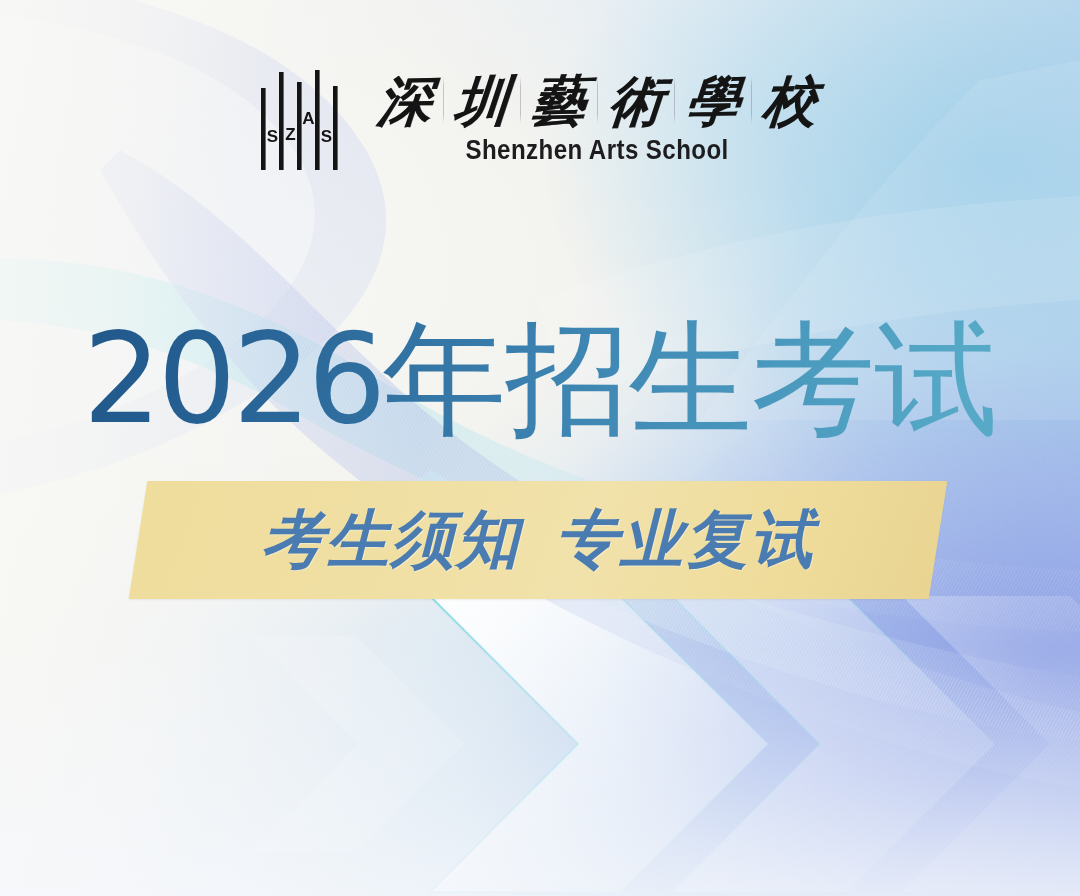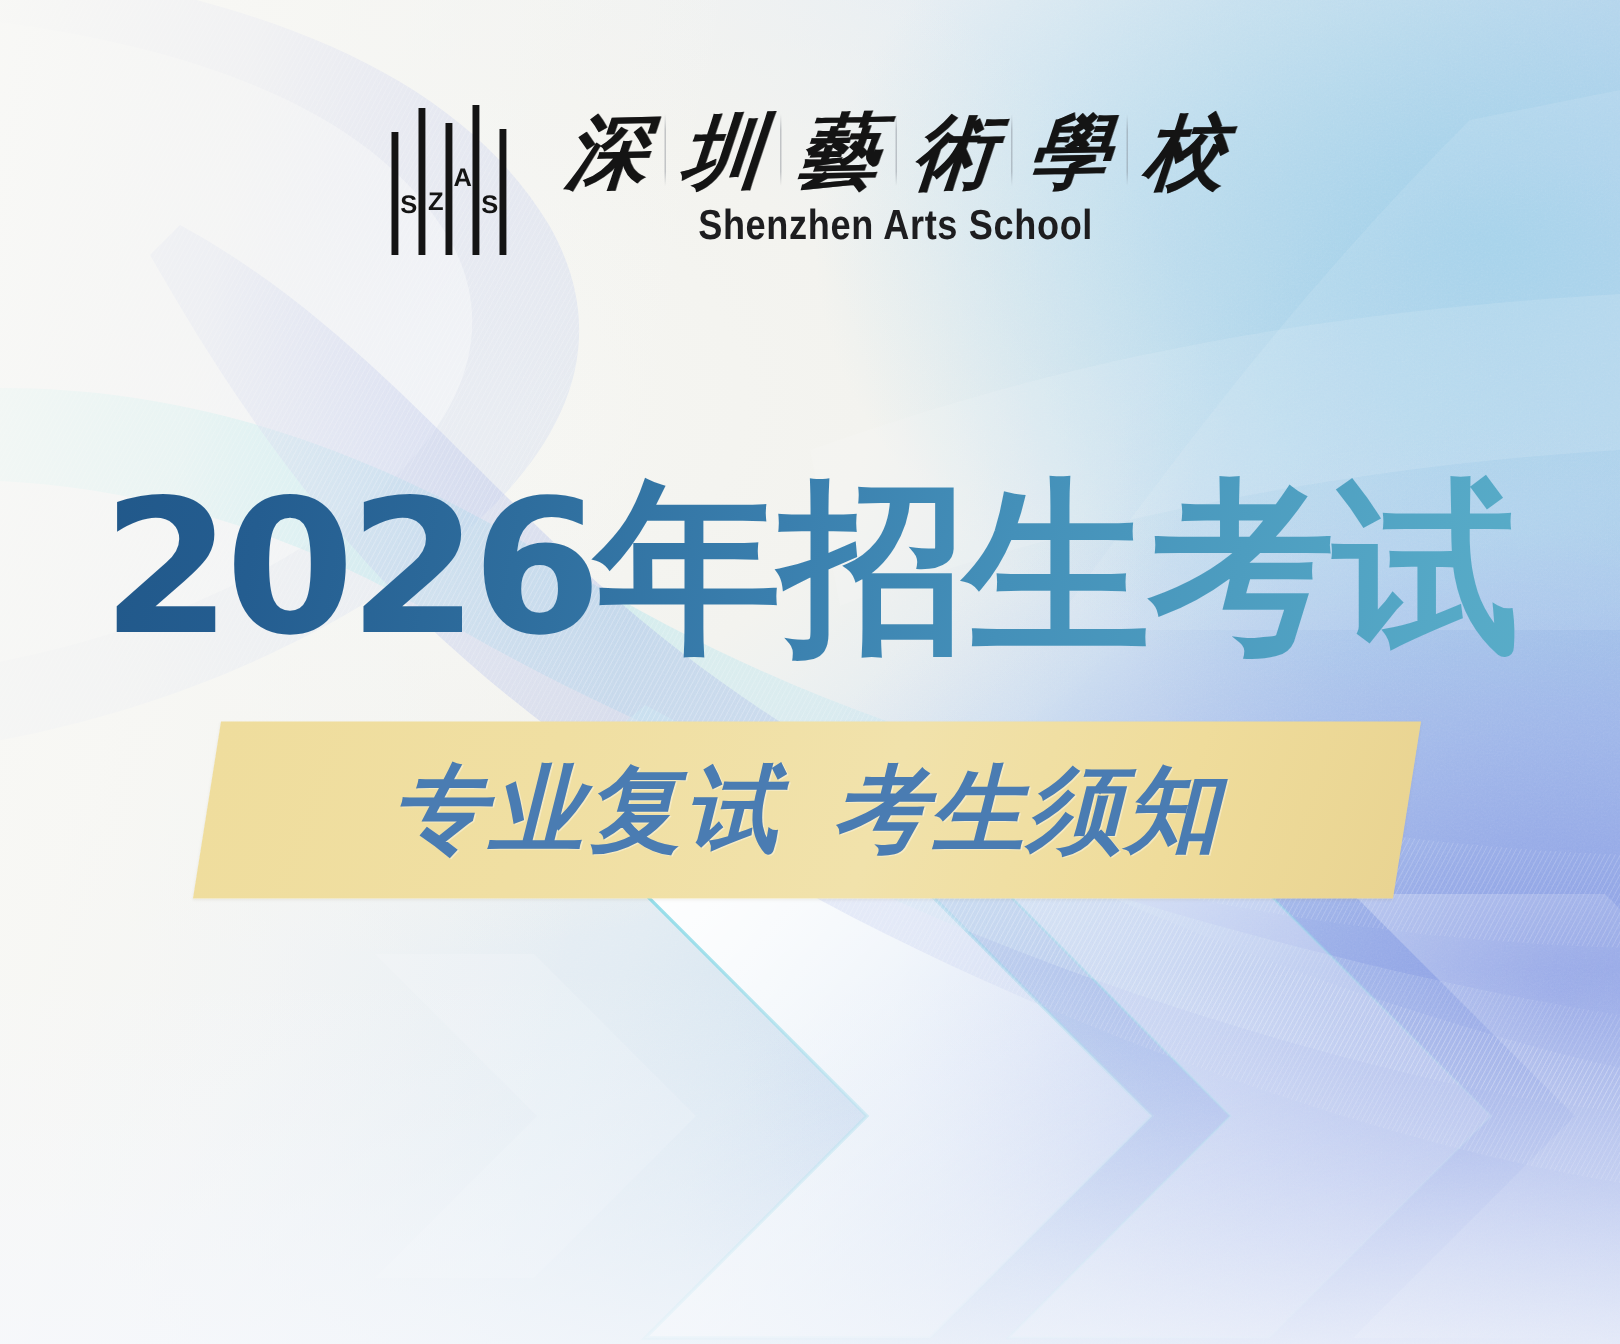--- a/index.html
+++ b/index.html
@@ -149,21 +149,21 @@
 
   
   .main-title {
     position: absolute;
     top: 316px;
     left: 0; right: 0;
     text-align: center;
     z-index: 6;
     font-size: 124px;
     line-height: 1.02;
-    font-weight: 700;
+    font-weight: 400;
     letter-spacing: -1px;
     white-space: nowrap;
     font-family: "Liberation Sans", "DejaVu Sans", sans-serif;
     background: linear-gradient(100deg,
       #1f5586 0%,
       #245d90 16%,
       #2e6d9d 32%,
       #3a7fae 48%,
       #4490b9 62%,
       #4d9dc0 76%,
@@ -385,18 +385,18 @@
 
   </div>
 
   <div class="main-title">
     <span class="num">2026</span><span class="cn">年招生考试</span>
   </div>
 
   <div class="banner-wrap">
     <div class="banner-shape"></div>
     <div class="banner-text">
+      <span>考生须知</span>
       <span>专业复试</span>
-      <span>考生须知</span>
     </div>
   </div>
 
 </div>
 
 </body></html>

